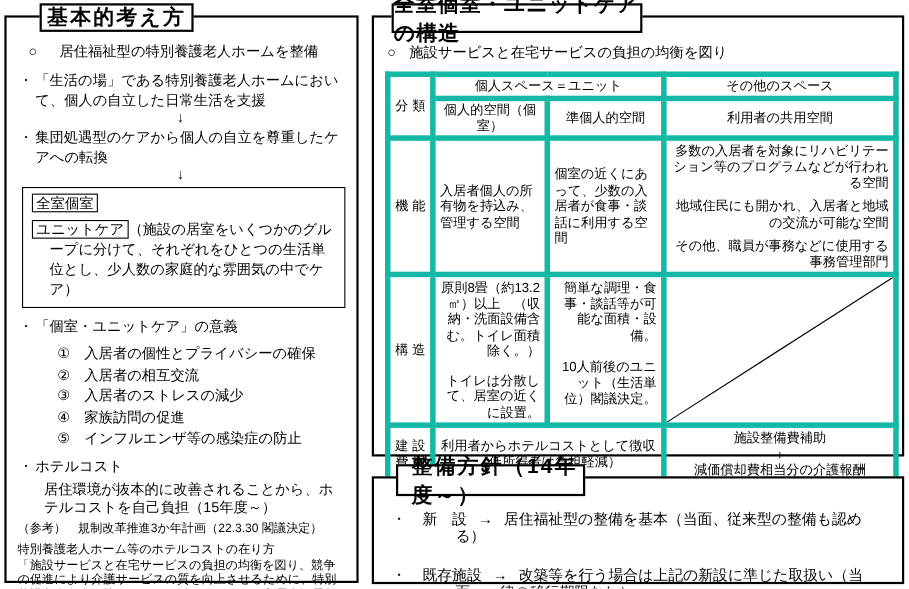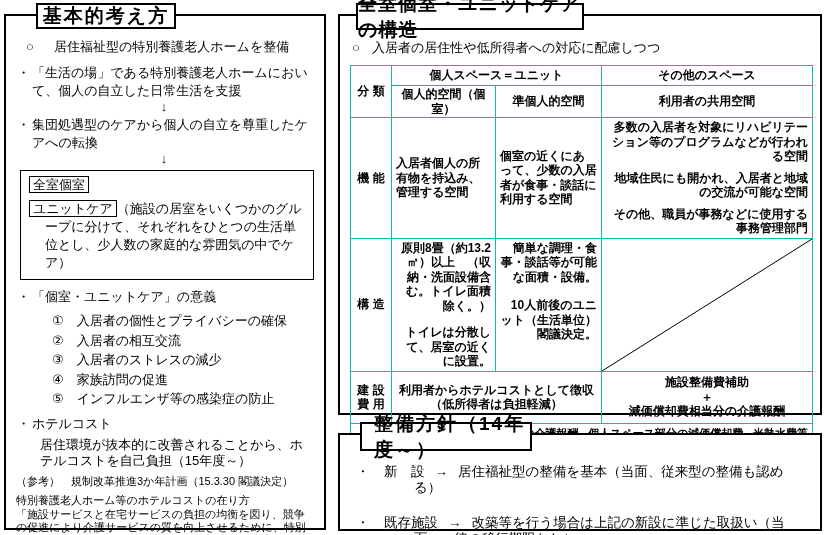--- a/index.html
+++ b/index.html
@@ -44,21 +44,21 @@
   #ref-subject { margin-top:6px; padding-left:2px; }
   #ref-quote { padding-left:2px; }
 
   
   #structure-panel { left:338px; top:14px; width:484px; height:401px; padding:24px 8px 6px 10px; font-size:13px; }
   #structure-title { left:356px; top:3px; width:228px; height:27px; letter-spacing:1px; }
   #structure-lead { display:flex; line-height:16px; }
   #structure-lead .mark { flex:none; width:22px; padding-left:2px; }
 
   table { border-collapse:collapse; table-layout:fixed; width:462px; margin-top:9px; font-size:12px; line-height:14.5px; }
-  th,td { border:1px solid #14b8a6; font-weight:bold; overflow:hidden; }
+  th,td { border:5px solid #14b8a6; font-weight:normal; overflow:hidden; }
   th { text-align:center; padding:1px 2px; }
   td { padding:2px 4px; vertical-align:middle; }
   .vtop { vertical-align:top;text-align:right; }
   .ctr { text-align:center; }
   .prel { white-space:pre-line; }
   tr.hr1 { height:20px; } tr.hr2 { height:18px; }
   tr.r-func { height:98px; } tr.r-struct { height:106px; }
   tr.r-constr { height:52px; } tr.r-fee { height:50px; }
   .para + .para { margin-top:7px; }
   .gap12 + .gap12 { margin-top:12px; }
@@ -124,33 +124,33 @@
     <div>④　家族訪問の促進</div>
     <div>⑤　インフルエンザ等の感染症の防止</div>
   </div>
 
   <div class="li" id="hotel-heading">
     <span class="mark">・</span>
     <span class="txt">ホテルコスト</span>
   </div>
   <div id="hotel-body">居住環境が抜本的に改善されることから、ホテルコストを自己負担（15年度～）</div>
 
-  <div class="small" id="ref-heading">（参考）　規制改革推進3か年計画（15.3.30 閣議決定）</div>
+  <div class="small" id="ref-heading">（参考）　規制改革推進3か年計画（22.3.30 閣議決定）</div>
   <div class="small" id="ref-subject">特別養護老人ホーム等のホテルコストの在り方</div>
   <div class="small" id="ref-quote">「施設サービスと在宅サービスの負担の均衡を図り、競争の促進により介護サービスの質を向上させるために、特別養護老人ホーム等のホテルコストについて、入居者の居住性や低所得者への対応に配慮しつつ、見直しを検討する。」</div>
 </div>
 
 <div class="title-box" id="structure-title">
   <span>全室個室・ユニットケアの構造</span>
 </div>
 
 <div class="panel" id="structure-panel">
   <div id="structure-lead">
     <span class="mark">○</span>
-    <span class="txt">入居者の居住性や低所得者への対応に配慮しつつ</span>
+    <span class="txt">施設サービスと在宅サービスの負担の均衡を図り</span>
   </div>
 
   <table>
     <colgroup>
         <col style="width:41px">
         <col style="width:104px">
         <col style="width:106px">
         <col style="width:211px">
       </colgroup>
     <tbody>

